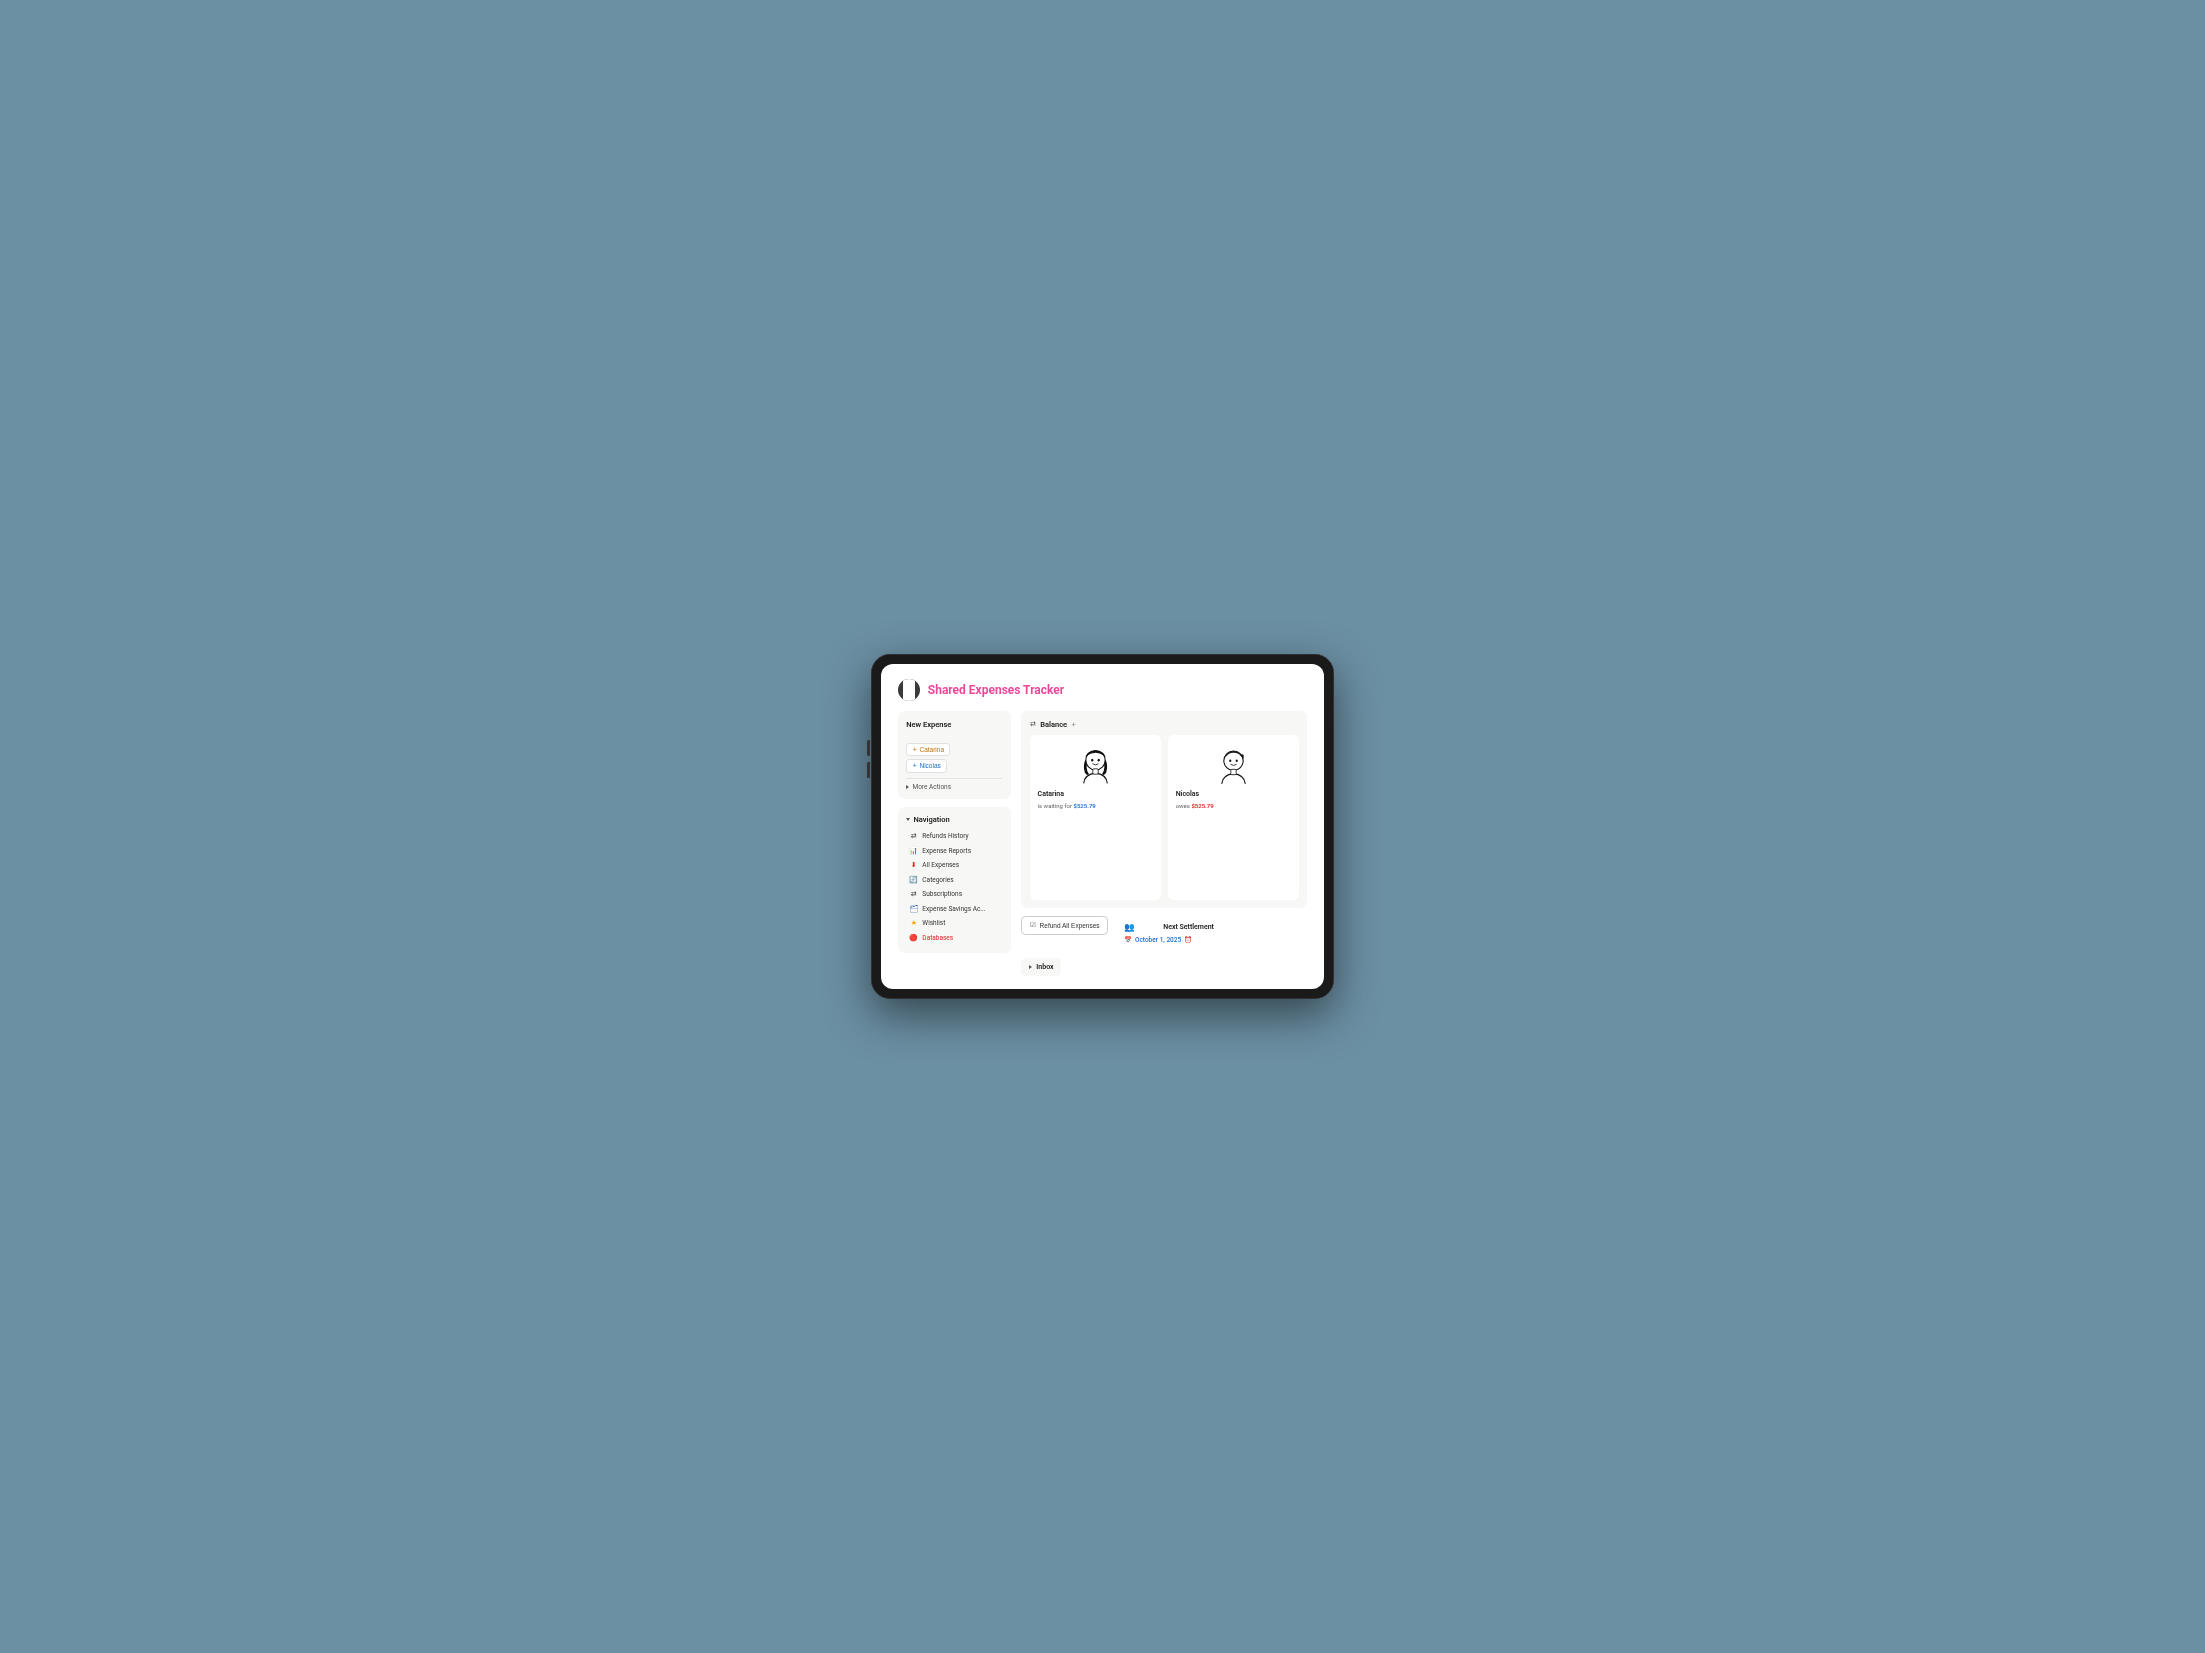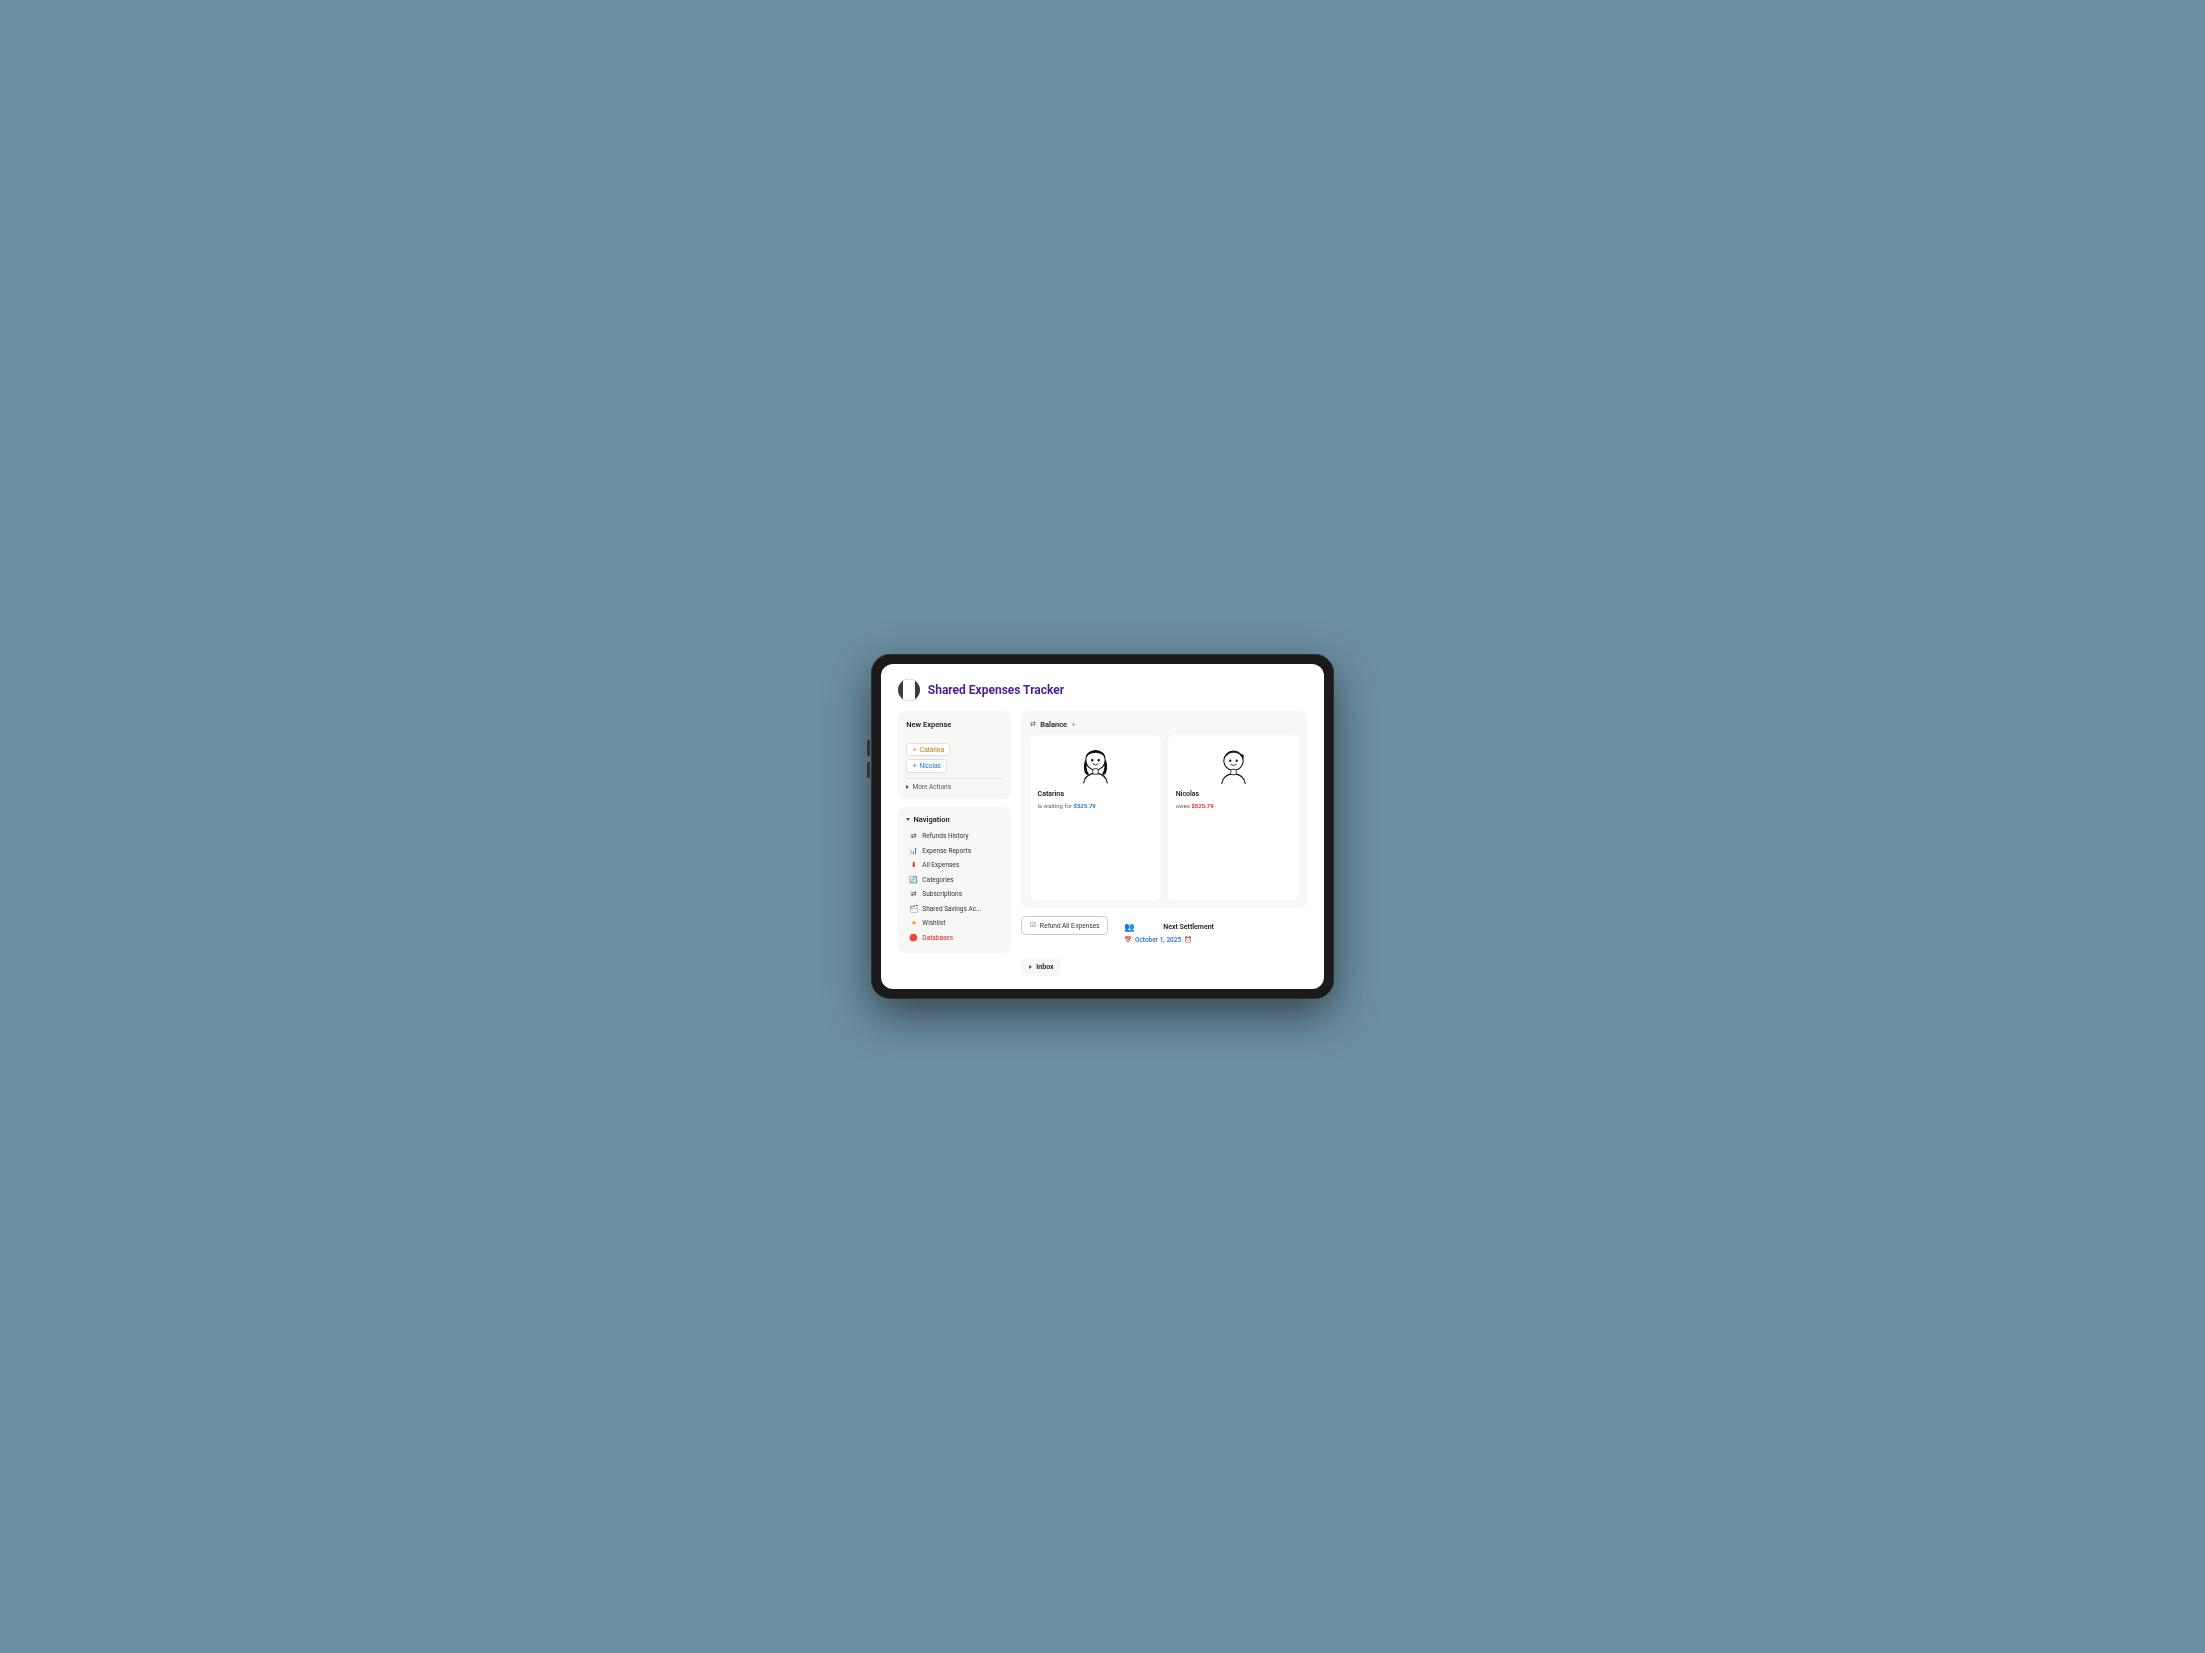--- a/index.html
+++ b/index.html
@@ -82,21 +82,21 @@
 
     .logo-half {
       width: 11.3px;
       height: 22.6px;
       background: #ffffff;
     }
 
     .app-title {
       font-size: 12px;
       font-weight: 700;
-      color: #4c1d95;
+      color: #ec4899;
     }
 
     .main-layout {
       display: flex;
       gap: 10.8px;
       flex: 1;
       overflow: hidden;
     }
 
     
@@ -455,21 +455,21 @@
                 <span>Categories</span>
               </div>
 
               <div class="nav-item">
                 <span class="nav-icon">⇄</span>
                 <span>Subscriptions</span>
               </div>
 
               <div class="nav-item">
                 <span class="nav-icon" style="color:#1a4fa0;">🗂</span>
-                <span>Shared Savings Ac...</span>
+                <span>Expense Savings Ac...</span>
               </div>
 
               <div class="nav-item">
                 <span class="nav-icon" style="color:#f0a500;">★</span>
                 <span>Wishlist</span>
               </div>
 
               <div class="nav-item databases">
                 <span class="nav-icon">🔴</span>
                 <span>Databases</span>

